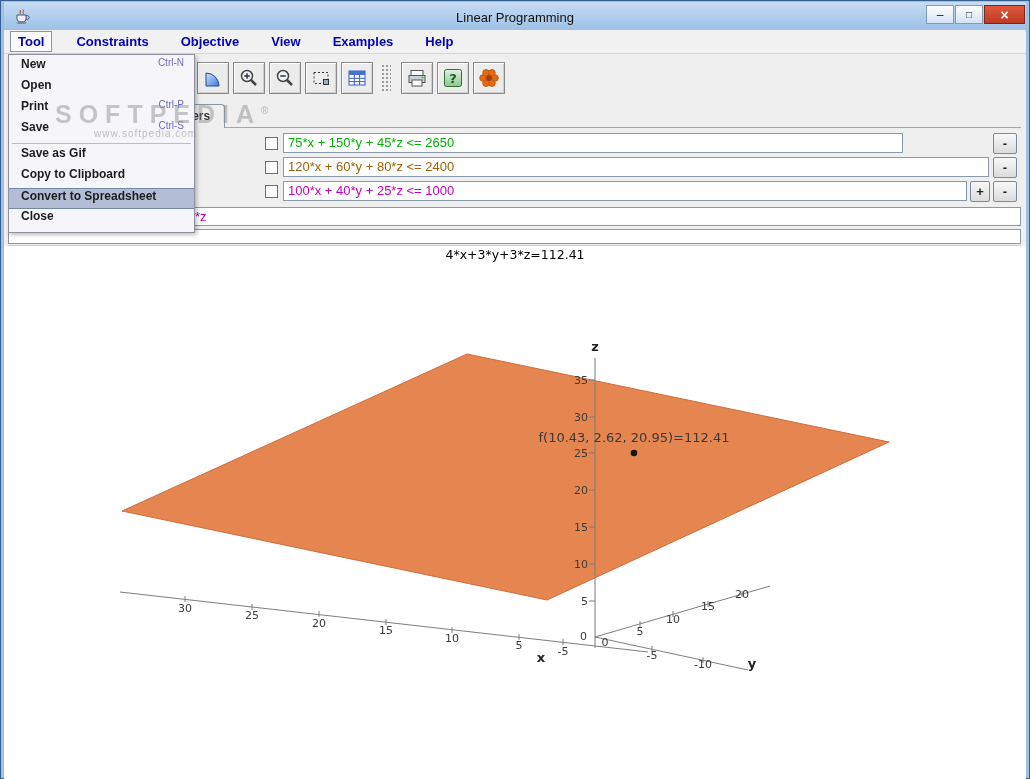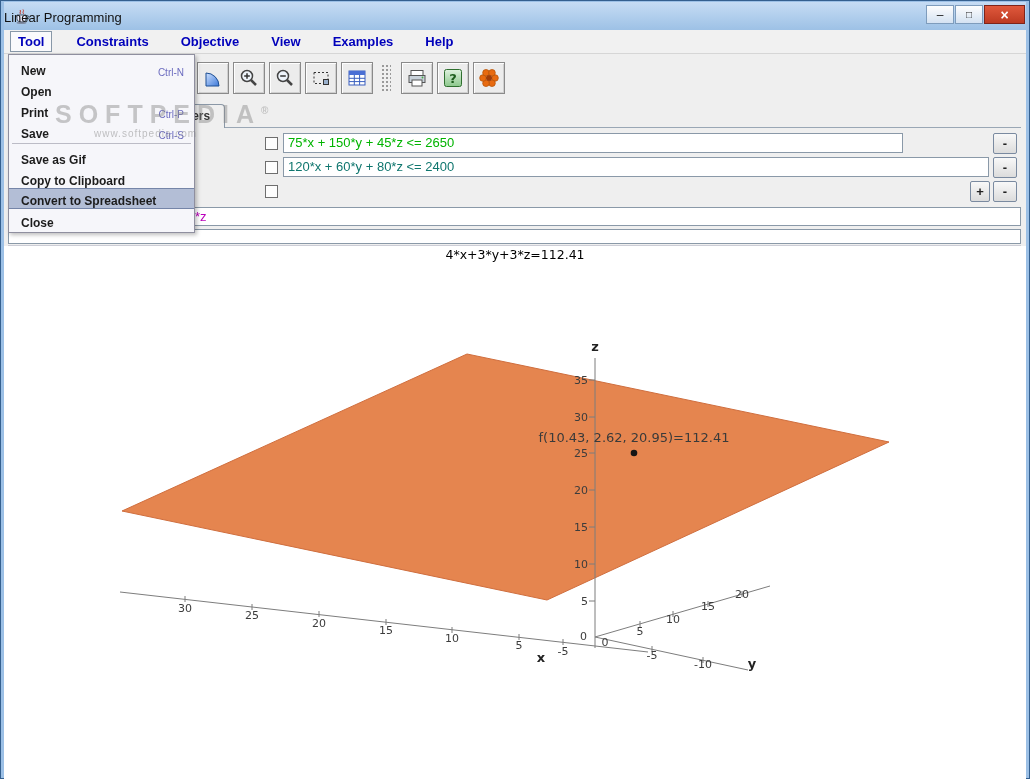--- a/index.html
+++ b/index.html
@@ -1,20 +1,20 @@
 <!DOCTYPE html>
 <html><head>
 <meta charset="utf-8">
 <style>
   *{box-sizing:border-box;margin:0;padding:0}
   body{margin:0;background:#666;font-family:"Liberation Sans","DejaVu Sans",sans-serif}
   .window{position:relative;width:1030px;height:779px;background:#9cc0e6;box-shadow:inset 0 0 0 1px #35608f;overflow:hidden}
   
   .titlebar{position:absolute;left:4px;top:2px;width:1022px;height:28px;background:linear-gradient(#c6dcf4,#9dc1e6)}
-  .title-text{position:absolute;left:0;right:0;top:8px;text-align:left;font-size:13px;color:#111}
+  .title-text{position:absolute;left:0;right:0;top:8px;text-align:center;font-size:13px;color:#111}
   .app-icon{position:absolute;left:10px;top:7px;width:16px;height:16px}
   .winbtn{position:absolute;top:3px;height:19px;display:flex;align-items:center;justify-content:center;font-size:12px;color:#222;cursor:default;border:1px solid #7e9cbc;background:linear-gradient(#fdfdfd,#d4e2f2)}
   .winbtn.min{left:922px;width:28px}
   .winbtn.max{left:951px;width:28px;font-size:10px}
   .winbtn.close{left:980px;width:41px;background:linear-gradient(#e0593c,#bd3a22);border:1px solid #7e241a;color:#fff;font-size:14px;font-weight:bold}
   
   .content{position:absolute;left:4px;top:30px;width:1022px;height:745px;background:#efefef}
   
   .menubar{position:absolute;left:4px;top:30px;width:1022px;height:24px;background:#f1f1f1;border-bottom:1px solid #d6d6d6;display:flex;align-items:center;padding-left:6px;gap:16px}
   .mb-item{font-size:13px;font-weight:bold;color:#0000bb;padding:18px 8px}
@@ -31,21 +31,21 @@
   .field{position:absolute;height:20px;background:#fff;border:1px solid #8a99a8;font-size:13px;line-height:18px;padding:0 4px;white-space:nowrap;overflow:hidden}
   .small-btn{position:absolute;height:21px;background:linear-gradient(#f8f8f8,#dcdcdc);border:1px solid #7a8aa0;border-radius:2px;font-size:13px;font-weight:bold;color:#222;line-height:17px;text-align:center;padding:0;cursor:pointer}
   
   .plot{position:absolute;left:4px;top:246px;width:1022px;height:538px;background:#fff}
   svg text{font-family:"DejaVu Sans","Liberation Sans",sans-serif;font-size:11px;fill:#3c3c3c}
   svg text.axl{font-size:13px;font-weight:bold;fill:#222}
   svg text.ann{font-size:13px;fill:#3a3a3a}
   svg text.ttl{font-size:12.5px;fill:#000}
   
   .dropdown{position:absolute;left:8px;top:54px;width:187px;background:#f6f6fa;border:1px solid #8f8f9f;box-shadow:2px 2px 4px rgba(0,0,0,.25);z-index:30;padding:2px 0}
-  .mi{height:21px;display:flex;justify-content:space-between;align-items:flex-end;padding:0 10px 0 12px;cursor:pointer}
+  .mi{height:21px;display:flex;justify-content:space-between;align-items:flex-start;padding:0 10px 0 12px;cursor:pointer}
   .mi-label{font-size:12px;font-weight:bold;color:#1c1c1c}
   .mi-short{font-size:10px;color:#6b6bbf}
   .mi.hl{background:#b3bed6;border-top:1px solid #7585a8;border-bottom:1px solid #7585a8}
   .msep{height:1px;background:#bcbcc6;margin:2px 3px}
   
   .watermark{position:absolute;z-index:40;pointer-events:none}
   .wm-brand{position:absolute;left:55px;top:100px;font-size:25px;font-weight:bold;letter-spacing:7px;color:rgba(135,135,135,.45);white-space:nowrap}
   .wm-brand sup{font-size:10px;letter-spacing:0}
   .wm-url{position:absolute;left:94px;top:128px;font-size:10px;letter-spacing:1px;color:rgba(135,135,135,.5);white-space:nowrap}
 </style>
@@ -155,24 +155,25 @@
   </button>
 
   <div class="tab"><span>Parameters</span></div>
   <div class="paneline"></div>
 
   <input type="checkbox" class="cb" style="left: 265px; top: 137px;">
   <div class="field" style="left:283px;top:133px;width:620px"><span style="color: rgb(0, 180, 0);">75*x + 150*y + 45*z &lt;= 2650</span></div>
   <button class="small-btn" style="left:993px;top:133px;width:24px">-</button>
 
   <input type="checkbox" class="cb" style="left: 265px; top: 161px;">
-  <div class="field" style="left:283px;top:157px;width:706px"><span style="color: #0f766e;">120*x + 60*y + 80*z &lt;= 2400</span></div>
+  <div class="field" style="left:283px;top:157px;width:706px"><span style="color: #a16207;">120*x + 60*y + 80*z &lt;= 2400</span></div>
   <button class="small-btn" style="left:993px;top:157px;width:24px">-</button>
 
   <input type="checkbox" class="cb" style="left: 265px; top: 185px;">
+  <div class="field" style="left:283px;top:181px;width:684px"><span style="color: rgb(196, 0, 196);">100*x + 40*y + 25*z &lt;= 1000</span></div>
   <button class="small-btn" style="left:970px;top:181px;width:20px">+</button>
   <button class="small-btn" style="left:993px;top:181px;width:24px">-</button>
 
   <div class="field" style="left:130px;top:207px;width:891px;height:19px"><span style="color: rgb(187, 0, 187);">4*x+3*y+3*z</span></div>
 
   <div class="field" style="left:8px;top:229px;width:1013px;height:15px"></div>
   <div class="sep2"></div>
 
   <div class="plot">
     <svg width="1022" height="529" viewBox="0 0 1022 529">

